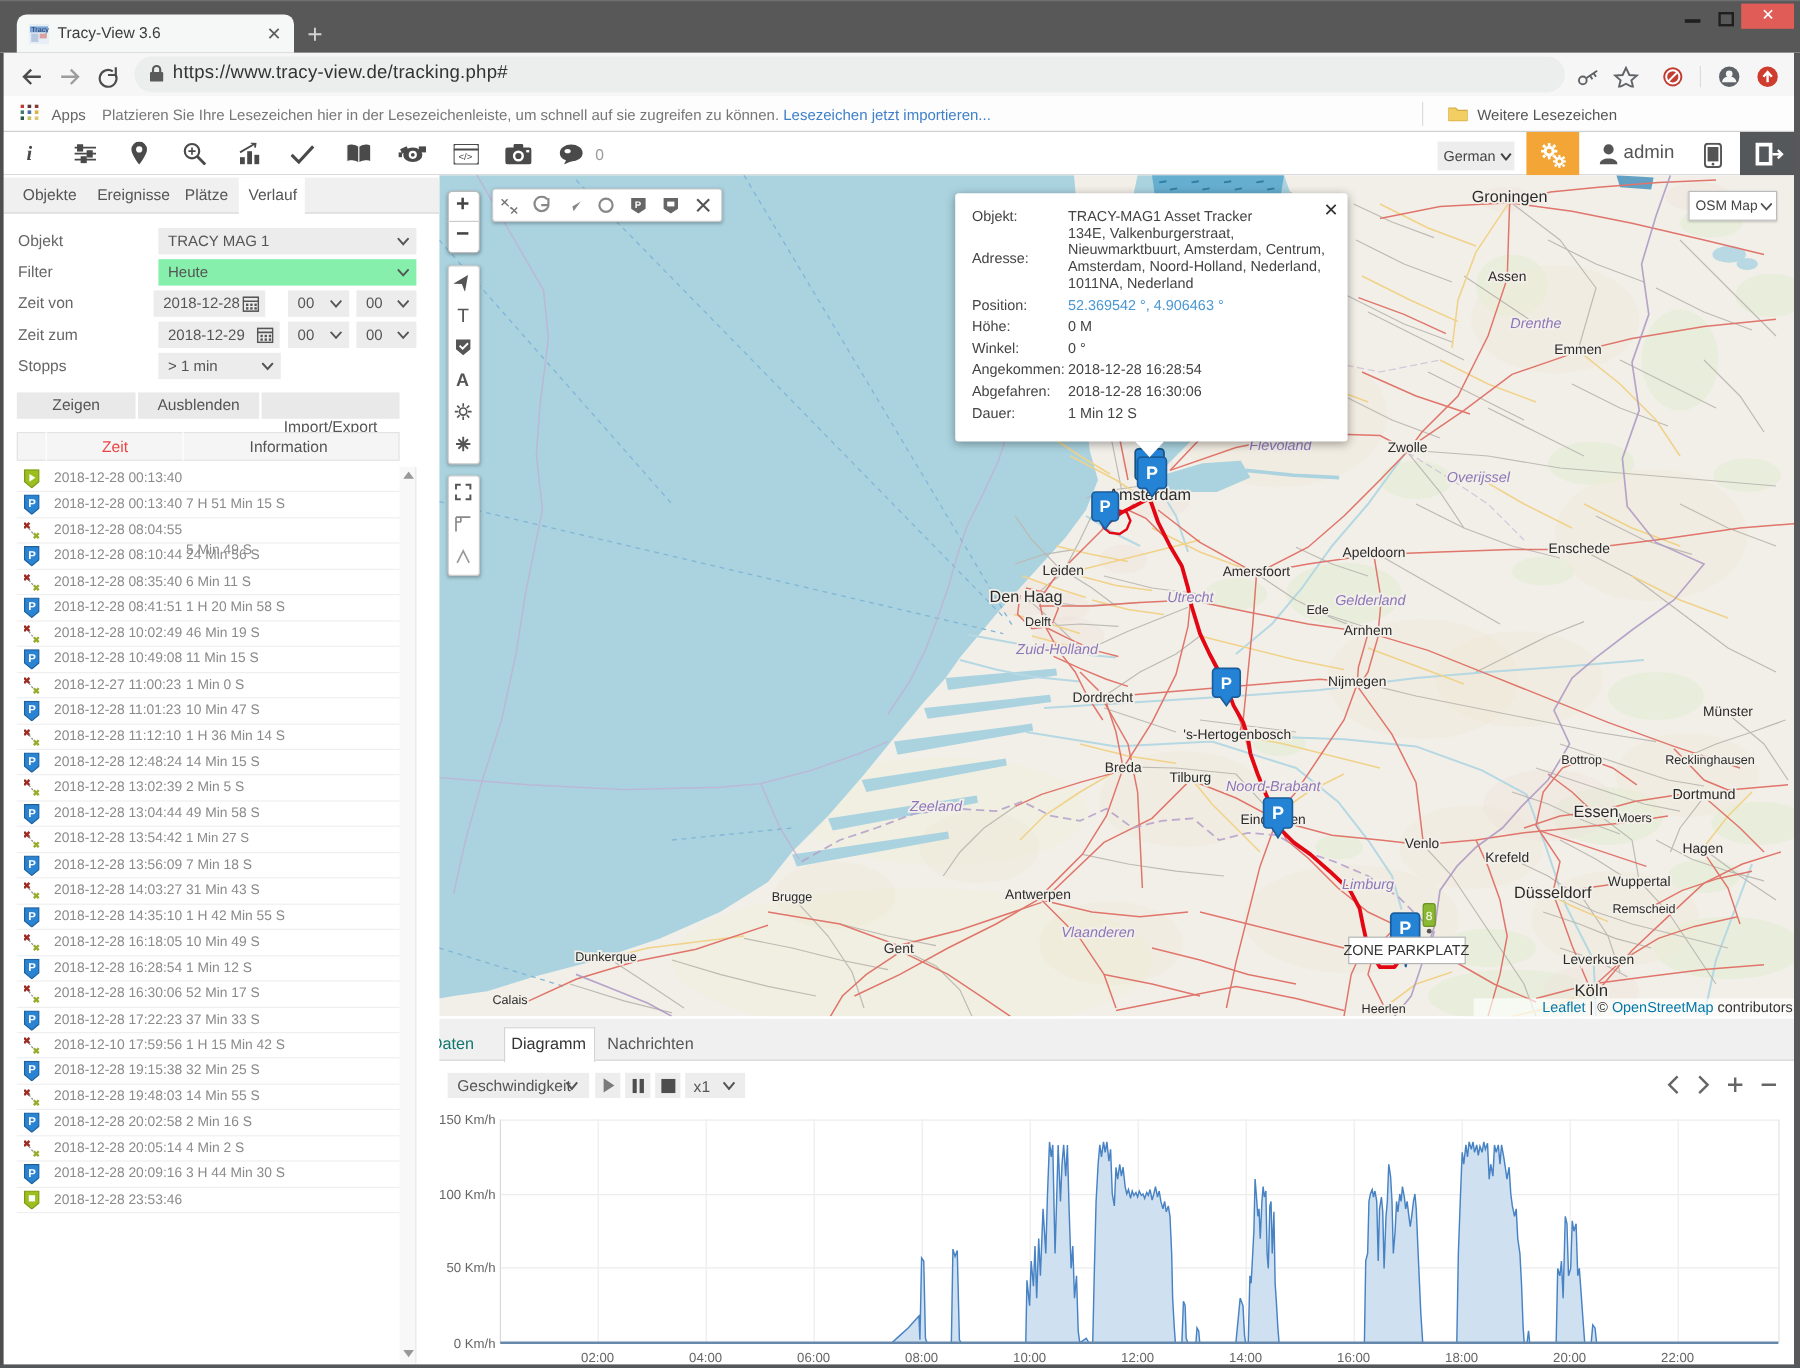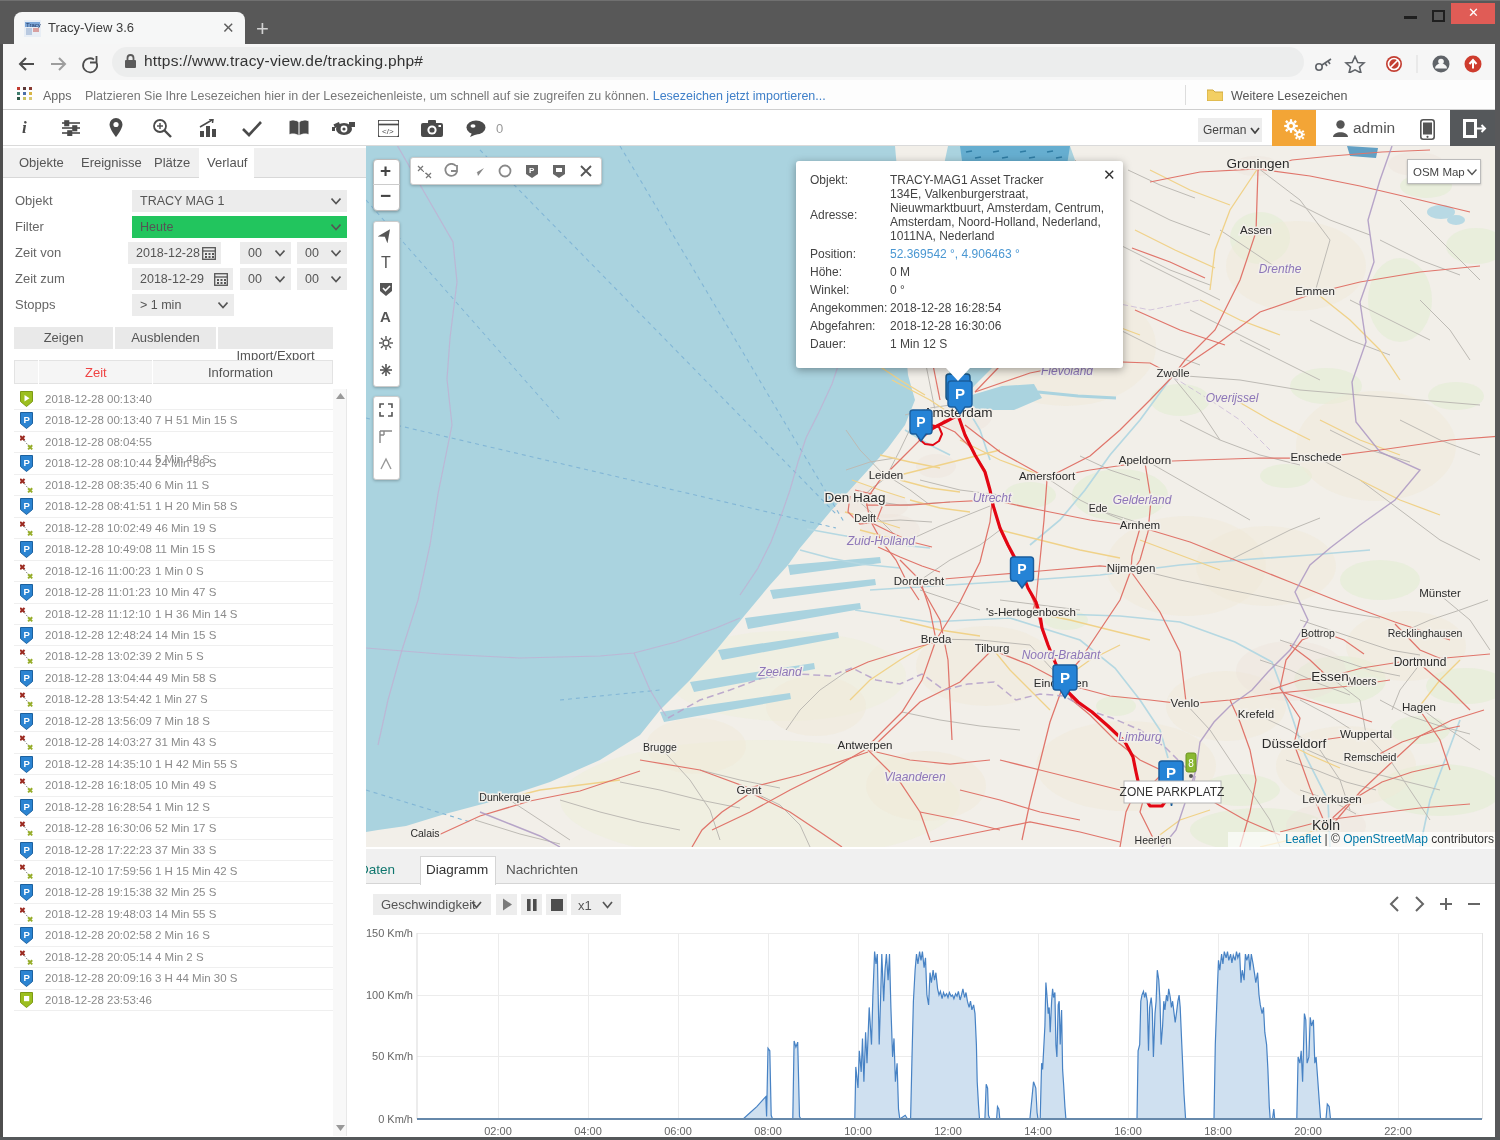--- a/index.html
+++ b/index.html
@@ -726,21 +726,21 @@
 <div class="abs" style="left:15px;top:219px;font-size:13px;color:#666;">Filter</div>
 <div class="abs" style="left:15px;top:245px;font-size:13px;color:#666;">Zeit von</div>
 <div class="abs" style="left:15px;top:271px;font-size:13px;color:#666;">Zeit zum</div>
 <div class="abs" style="left:15px;top:297px;font-size:13px;color:#666;">Stopps</div>
 <div class="abs" style="left:132px;top:190px;width:215px;height:22px;background:#ececec;">
     <span style="position:absolute;left:8px;top:4px;font-size:12.5px;color:#555;white-space:nowrap">TRACY MAG 1</span>
     <svg style="position:absolute;right:6px;top:8px" width="10" height="7">
       <path d="M0.5,0.5 L5,5.5 L9.5,0.5" fill="none" stroke="#555" stroke-width="1.6"></path>
     </svg>
   </div>
-<div class="abs" style="left:132px;top:216px;width:215px;height:22px;background:#22c55e;">
+<div class="abs" style="left:132px;top:216px;width:215px;height:22px;background:#86efac;">
     <span style="position:absolute;left:8px;top:4px;font-size:12.5px;color:#555;white-space:nowrap">Heute</span>
     <svg style="position:absolute;right:6px;top:8px" width="10" height="7">
       <path d="M0.5,0.5 L5,5.5 L9.5,0.5" fill="none" stroke="#555" stroke-width="1.6"></path>
     </svg>
   </div>
 <div class="abs" style="left:128px;top:242px;width:93px;height:22px;background:#ececec;">
     <span style="position:absolute;left:8px;top:4px;font-size:12.5px;color:#555;white-space:nowrap">2018-12-28</span>
     <svg style="position:absolute;right:5px;top:4px" width="14" height="14">
       <rect x="0.7" y="1.7" width="12.6" height="11.6" fill="none" stroke="#555" stroke-width="1.3"></rect>
       <line x1="0.7" y1="5" x2="13.3" y2="5" stroke="#555" stroke-width="1.3"></line>
@@ -860,21 +860,21 @@
       <text x="3.6" y="10.5" font-size="9.5" font-weight="bold" fill="#fff">P</text>
     </svg></div>
 <div class="abs" style="left:45px;top:543.1px;font-size:11.5px;color:#8a8a8a;white-space:nowrap">2018-12-28 10:49:08</div>
 <div class="abs" style="left:155px;top:543.1px;font-size:11.5px;color:#8a8a8a;white-space:nowrap">11 Min 15 S</div>
 <div class="abs" style="left:14px;top:581.1px;width:319px;height:1px;background:#efefef;"></div>
 <div class="abs" style="left:20px;top:562.6px;"><svg width="14" height="16">
       <text x="-1" y="7" font-size="8" font-weight="bold" fill="#9c2b22">✖</text>
       <path d="M4,6 C6,9 7,10 9,12" stroke="#888" stroke-width="1" fill="none" stroke-dasharray="2 1.6"></path>
       <text x="7" y="15.5" font-size="7.5" font-weight="bold" fill="#96ad2a">✖</text>
     </svg></div>
-<div class="abs" style="left:45px;top:564.6px;font-size:11.5px;color:#8a8a8a;white-space:nowrap">2018-12-16 11:00:23</div>
+<div class="abs" style="left:45px;top:564.6px;font-size:11.5px;color:#8a8a8a;white-space:nowrap">2018-12-27 11:00:23</div>
 <div class="abs" style="left:155px;top:564.6px;font-size:11.5px;color:#8a8a8a;white-space:nowrap">1 Min 0 S</div>
 <div class="abs" style="left:14px;top:602.5px;width:319px;height:1px;background:#efefef;"></div>
 <div class="abs" style="left:20px;top:584.0px;"><svg width="13" height="17">
       <path d="M0.5,0.5 h12 v11 l-6,5 -6,-5 Z" fill="#2b84d2" stroke="#1c619f" stroke-width="1"></path>
       <text x="3.6" y="10.5" font-size="9.5" font-weight="bold" fill="#fff">P</text>
     </svg></div>
 <div class="abs" style="left:45px;top:586.0px;font-size:11.5px;color:#8a8a8a;white-space:nowrap">2018-12-28 11:01:23</div>
 <div class="abs" style="left:155px;top:586.0px;font-size:11.5px;color:#8a8a8a;white-space:nowrap">10 Min 47 S</div>
 <div class="abs" style="left:14px;top:624.0px;width:319px;height:1px;background:#efefef;"></div>
 <div class="abs" style="left:20px;top:605.5px;"><svg width="14" height="16">

